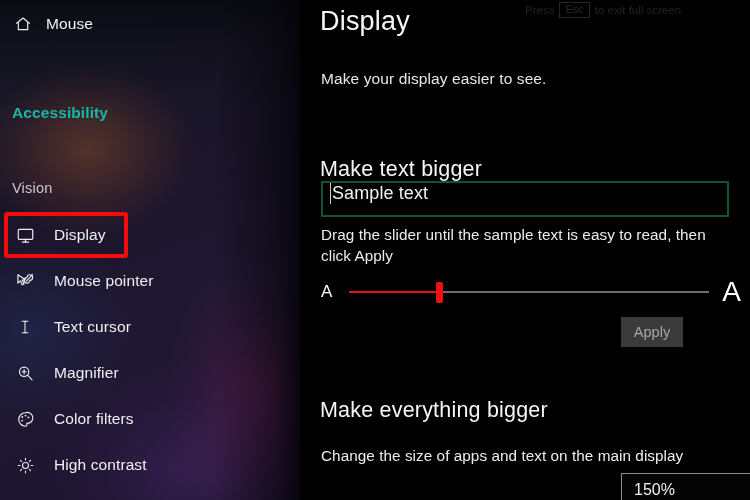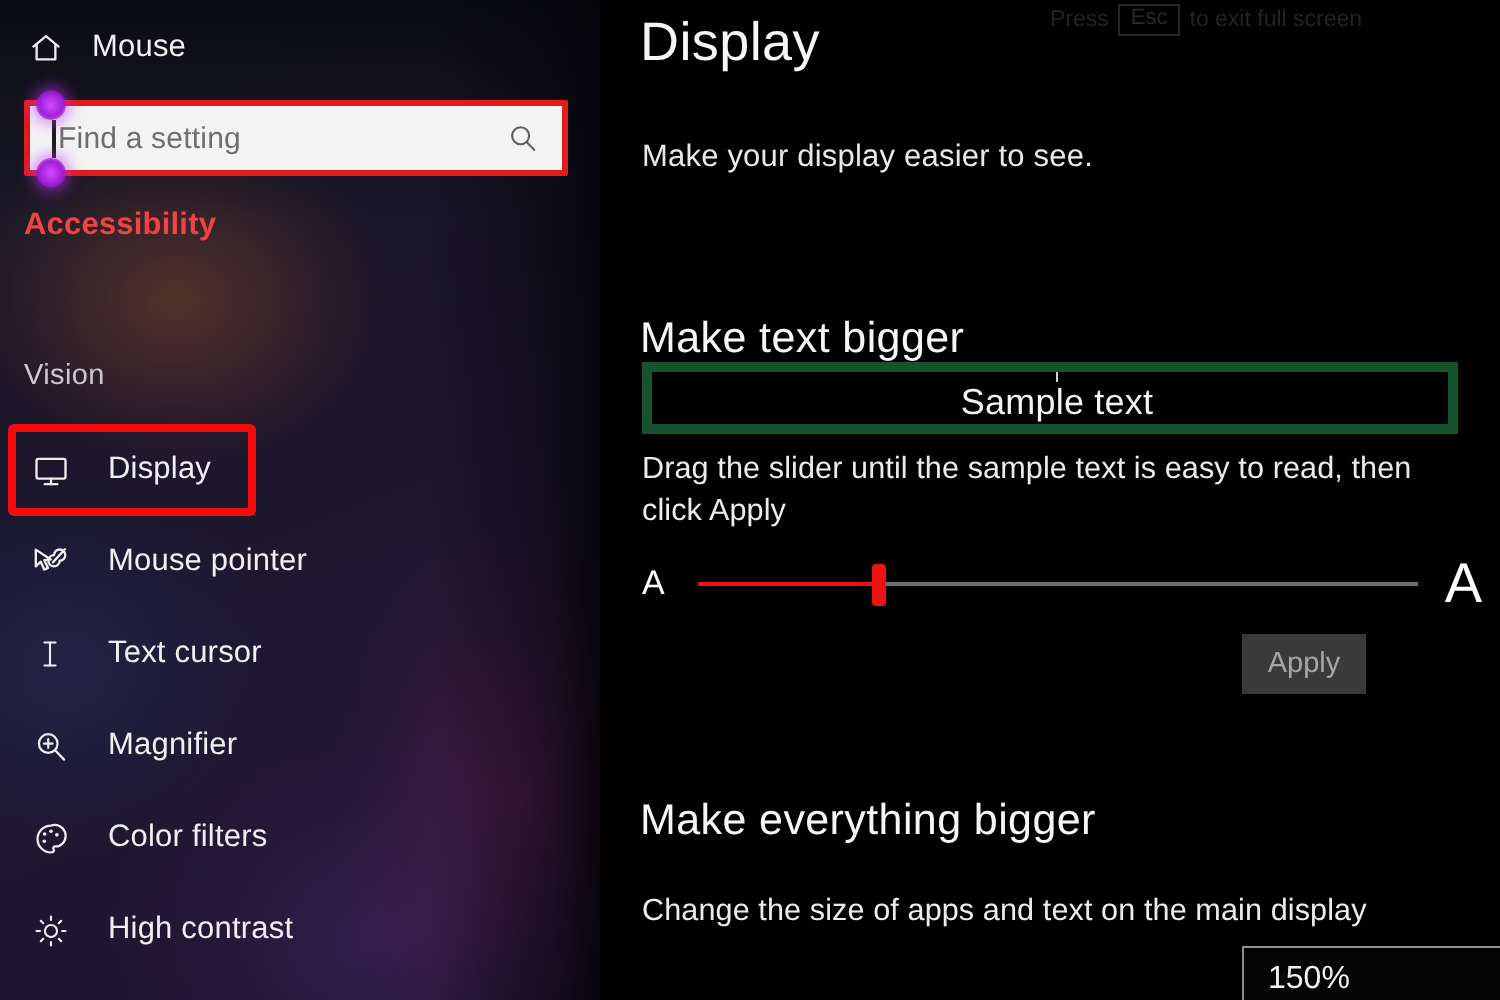--- a/index.html
+++ b/index.html
@@ -123,21 +123,21 @@
     background: radial-gradient(circle at 50% 50%, #d44bff 0%, #a01fd8 55%, rgba(140,20,190,0.25) 100%);
     box-shadow: 0 0 7px 2px rgba(190, 50, 240, 0.55);
   }
   #sel-handle-top { top: -5px; }
   #sel-handle-bottom { top: 29px; }
 
   
   #accessibility-heading {
     position: absolute;
     left: 12px; top: 104px;
-    color: #ef4444;
+    color: #14b8a6;
     font-size: 15.5px;
     font-weight: bold;
     letter-spacing: 0.1px;
   }
   
   #vision-label {
     position: absolute;
     left: 12px; top: 180px;
     color: #cdc7cf;
     font-size: 14.5px;
@@ -225,27 +225,25 @@
     left: 20px; top: 134px;
     color: #f6f6f6;
     font-size: 21.5px;
     letter-spacing: 0.2px;
     margin-top: 23px;
   }
   #sample-box {
     position: absolute;
     left: 21px; top: 181px;
     width: 408px; height: 36px;
-    border: 5px solid #14532d;
+    border: 2px solid #14532d;
     box-sizing: border-box;
     background: #000;
     display: flex;
-    align-items: center;
     padding-left: 7px;
-    flex-direction: column;
   }
   #sample-caret {
     width: 1px; height: 21px;
     background: #cfcfcf;
     margin-right: 1px;
   }
   #sample-text {
     color: #f2f2f2;
     font-size: 18px;
     letter-spacing: 0.1px;
@@ -374,35 +372,20 @@
     <div id="home-row">
       <span class="nav-icon">
         <svg width="18" height="18" viewBox="0 0 20 20" fill="none" stroke="#ededef" stroke-width="1.3" stroke-linejoin="round" stroke-linecap="round">
           <path d="M3 9.2 L10 3.4 L17 9.2"></path>
           <path d="M4.8 8.3 V16.3 H15.2 V8.3"></path>
         </svg>
       </span>
       <span class="label">Mouse</span>
     </div>
 
-    <div id="search-wrap">
-      <div id="search-field">
-        <span id="search-caret"></span>
-        <span id="search-placeholder">Find a setting</span>
-        <span id="search-icon-box">
-          <svg width="17" height="17" viewBox="0 0 20 20" fill="none" stroke="#5e5e5e" stroke-width="1.25" stroke-linecap="round">
-            <circle cx="8.6" cy="8.1" r="5"></circle>
-            <path d="M12.3 11.9 L16.6 16.4"></path>
-          </svg>
-        </span>
-      </div>
-      <div id="search-hl"></div>
-      <div class="sel-handle" id="sel-handle-top"></div>
-      <div class="sel-handle" id="sel-handle-bottom"></div>
-    </div>
 
     <div id="accessibility-heading">Accessibility</div>
     <div id="vision-label">Vision</div>
 
     <div id="nav-list">
 
       <div class="nav-item">
         <span class="nav-icon">
           <svg width="19" height="19" viewBox="0 0 22 22" fill="none" stroke="#efedf2" stroke-width="1.35" stroke-linejoin="round" stroke-linecap="round">
             <rect x="2.6" y="4" width="16.8" height="11.4" rx="1.1"></rect>

